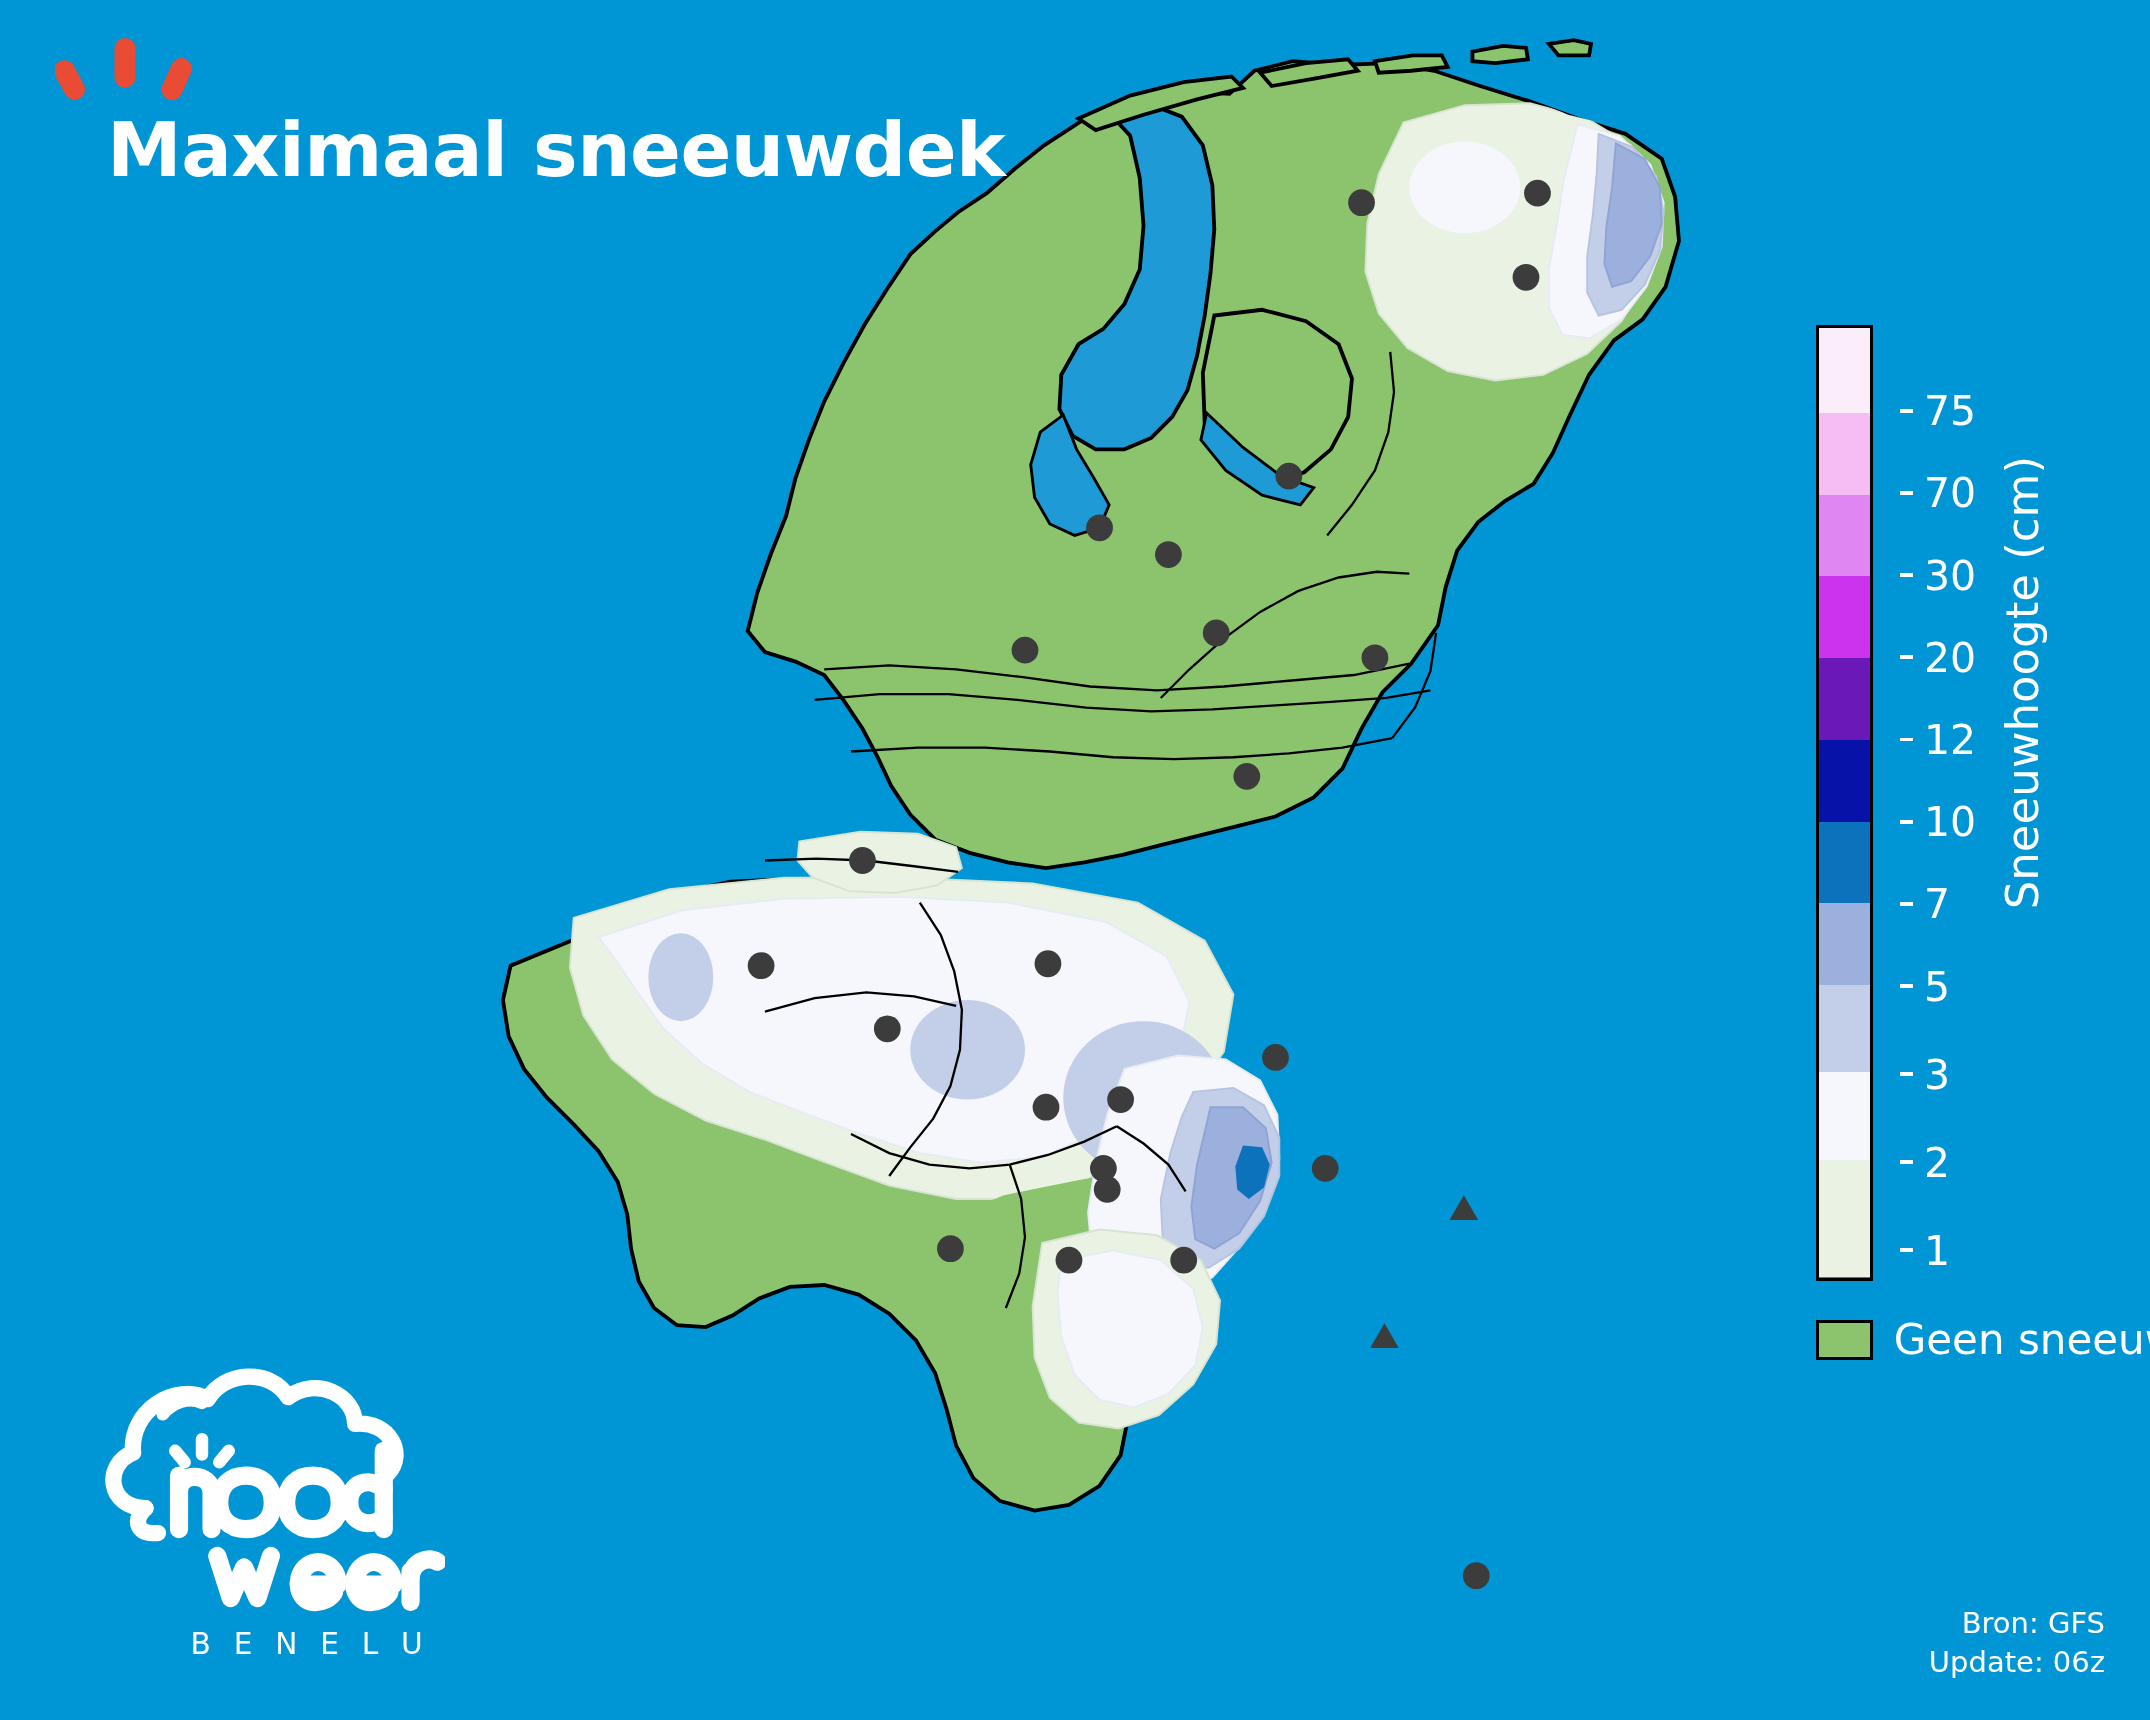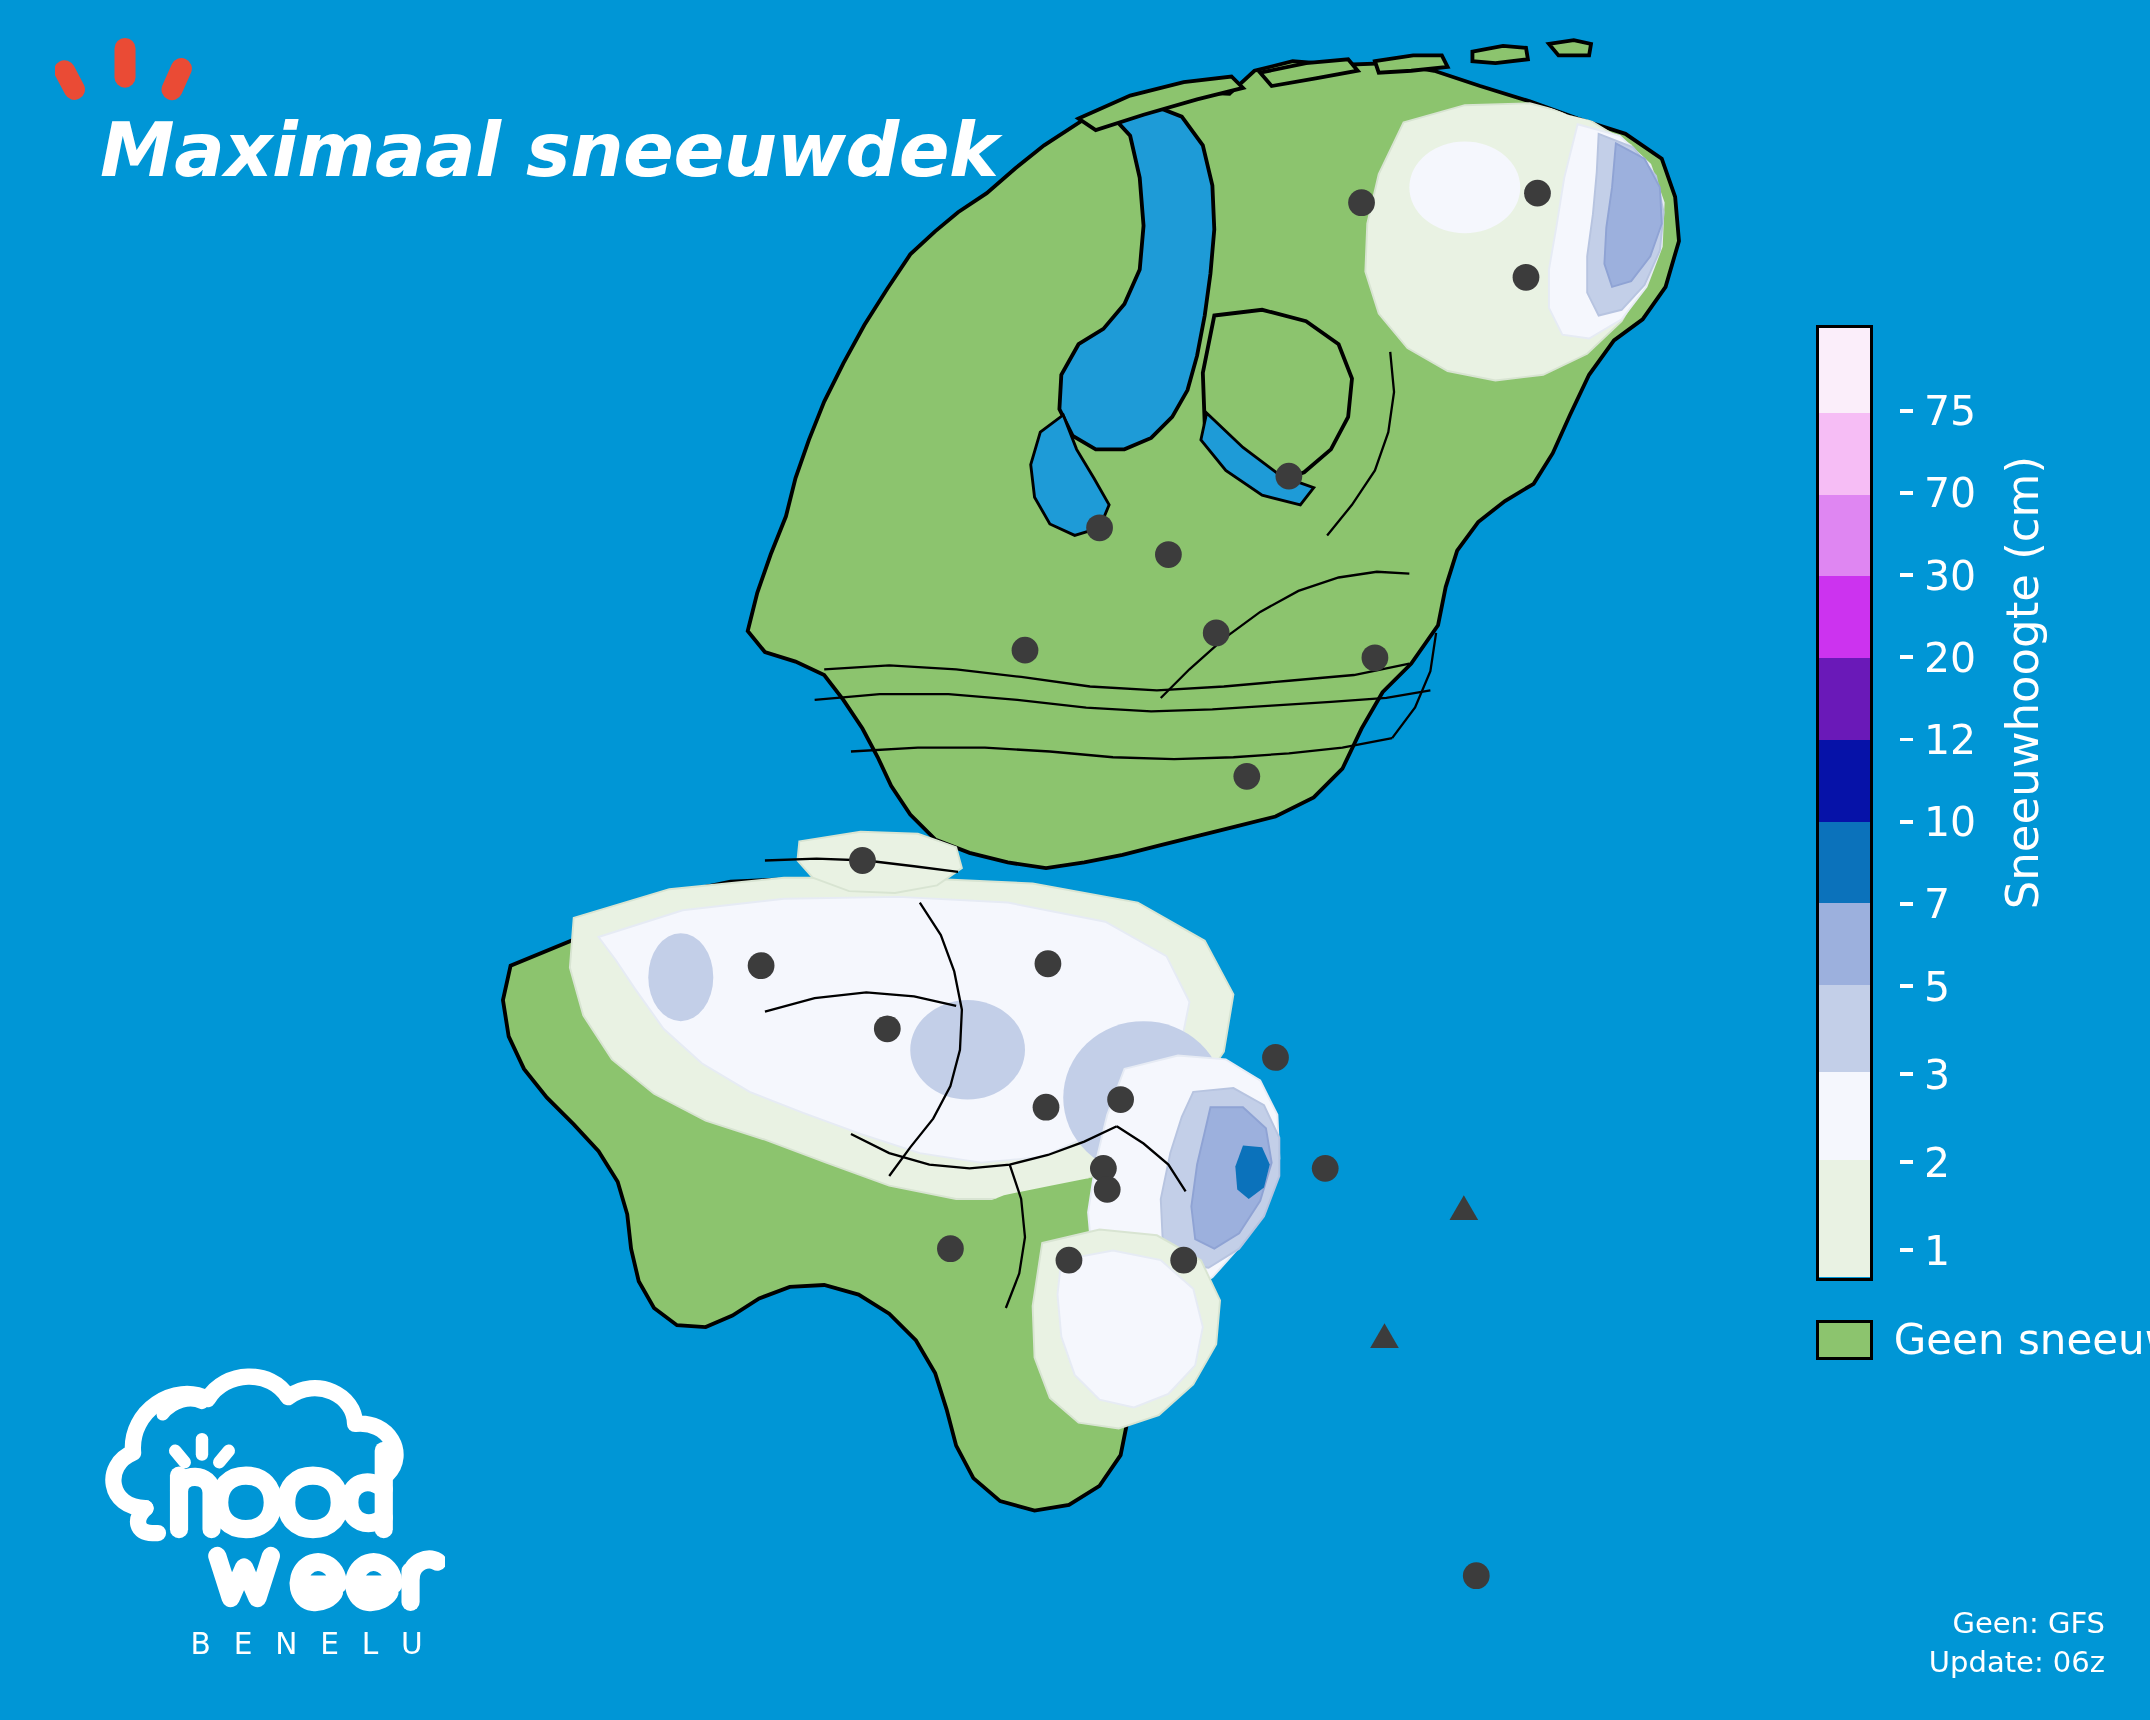--- a/index.html
+++ b/index.html
@@ -19,24 +19,23 @@
   
   #header-logo-mark {
     position: absolute;
     left: 55px;
     top: 36px;
     width: 163px;
     height: 67px;
   }
   #title-block {
     position: absolute;
-    left: 100px;
+    left: 107px;
     top: 113px;
     width: 1147px;
-    font-style: italic;
   }
   #map-title {
     font-size: 75px;
     font-weight: bold;
     color: #ffffff;
     line-height: 1.0;
     letter-spacing: -0.5px;
     white-space: nowrap;
   }
   #map-subtitle {
@@ -435,21 +434,21 @@
 
     <div id="cb-axis-label">Sneeuwhoogte (cm)</div>
 
     <div id="nosnow-legend">
       <div id="nosnow-swatch" style="background:#8cc46e"></div>
       <div id="nosnow-label">Geen sneeuw</div>
     </div>
   </div>
 
   <div id="attribution">
-    <div>Geen: GFS</div>
+    <div>Bron: GFS</div>
     <div>Update: 06z</div>
   </div>
 
   <svg id="brand-logo" viewBox="0 0 370 350">
     <g fill="none" stroke="#ffffff" stroke-width="17" stroke-linecap="round" stroke-linejoin="round">
 
       <path d="M57 160 C18 160 12 115 44 102 C40 58 88 28 122 46
                C140 16 188 14 206 44 C236 22 276 42 276 72
                C312 68 330 104 310 124"></path>
       <path d="M57 160 C44 172 48 186 64 186 L70 186"></path>

